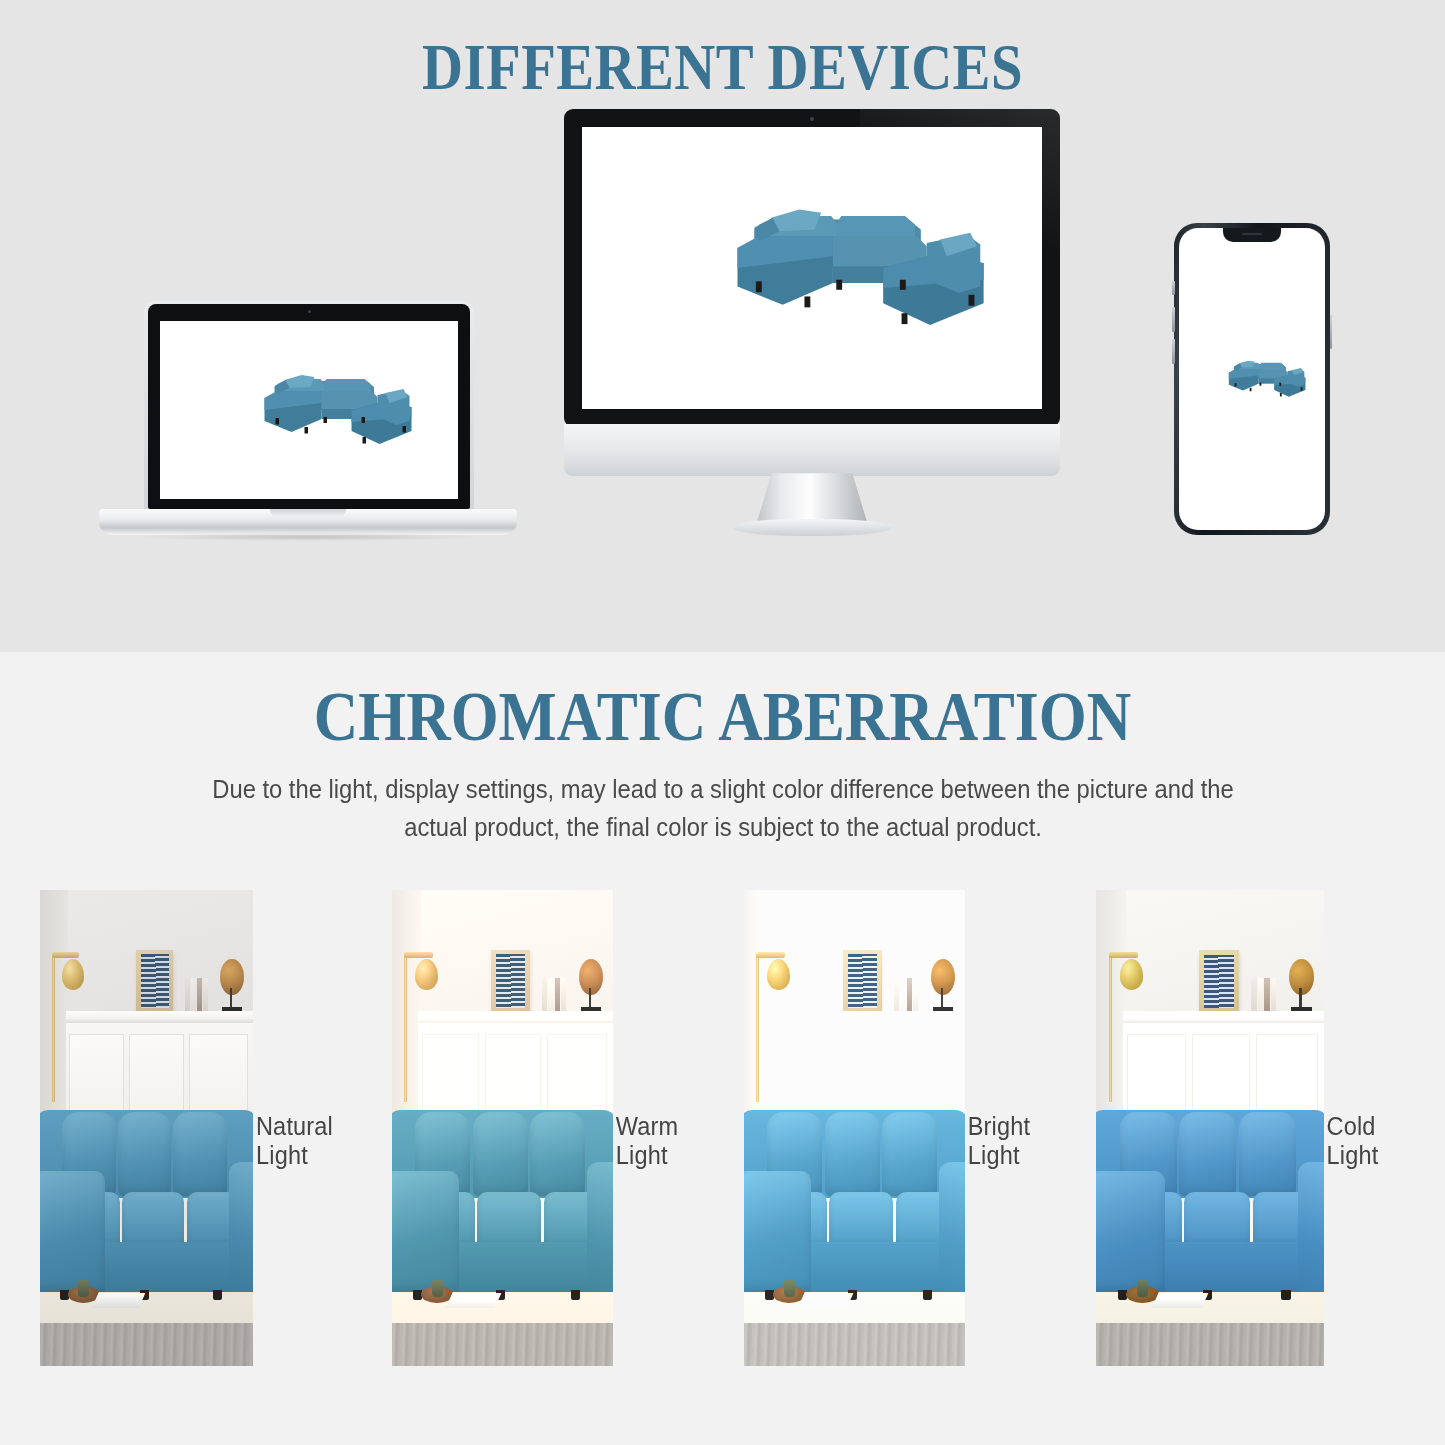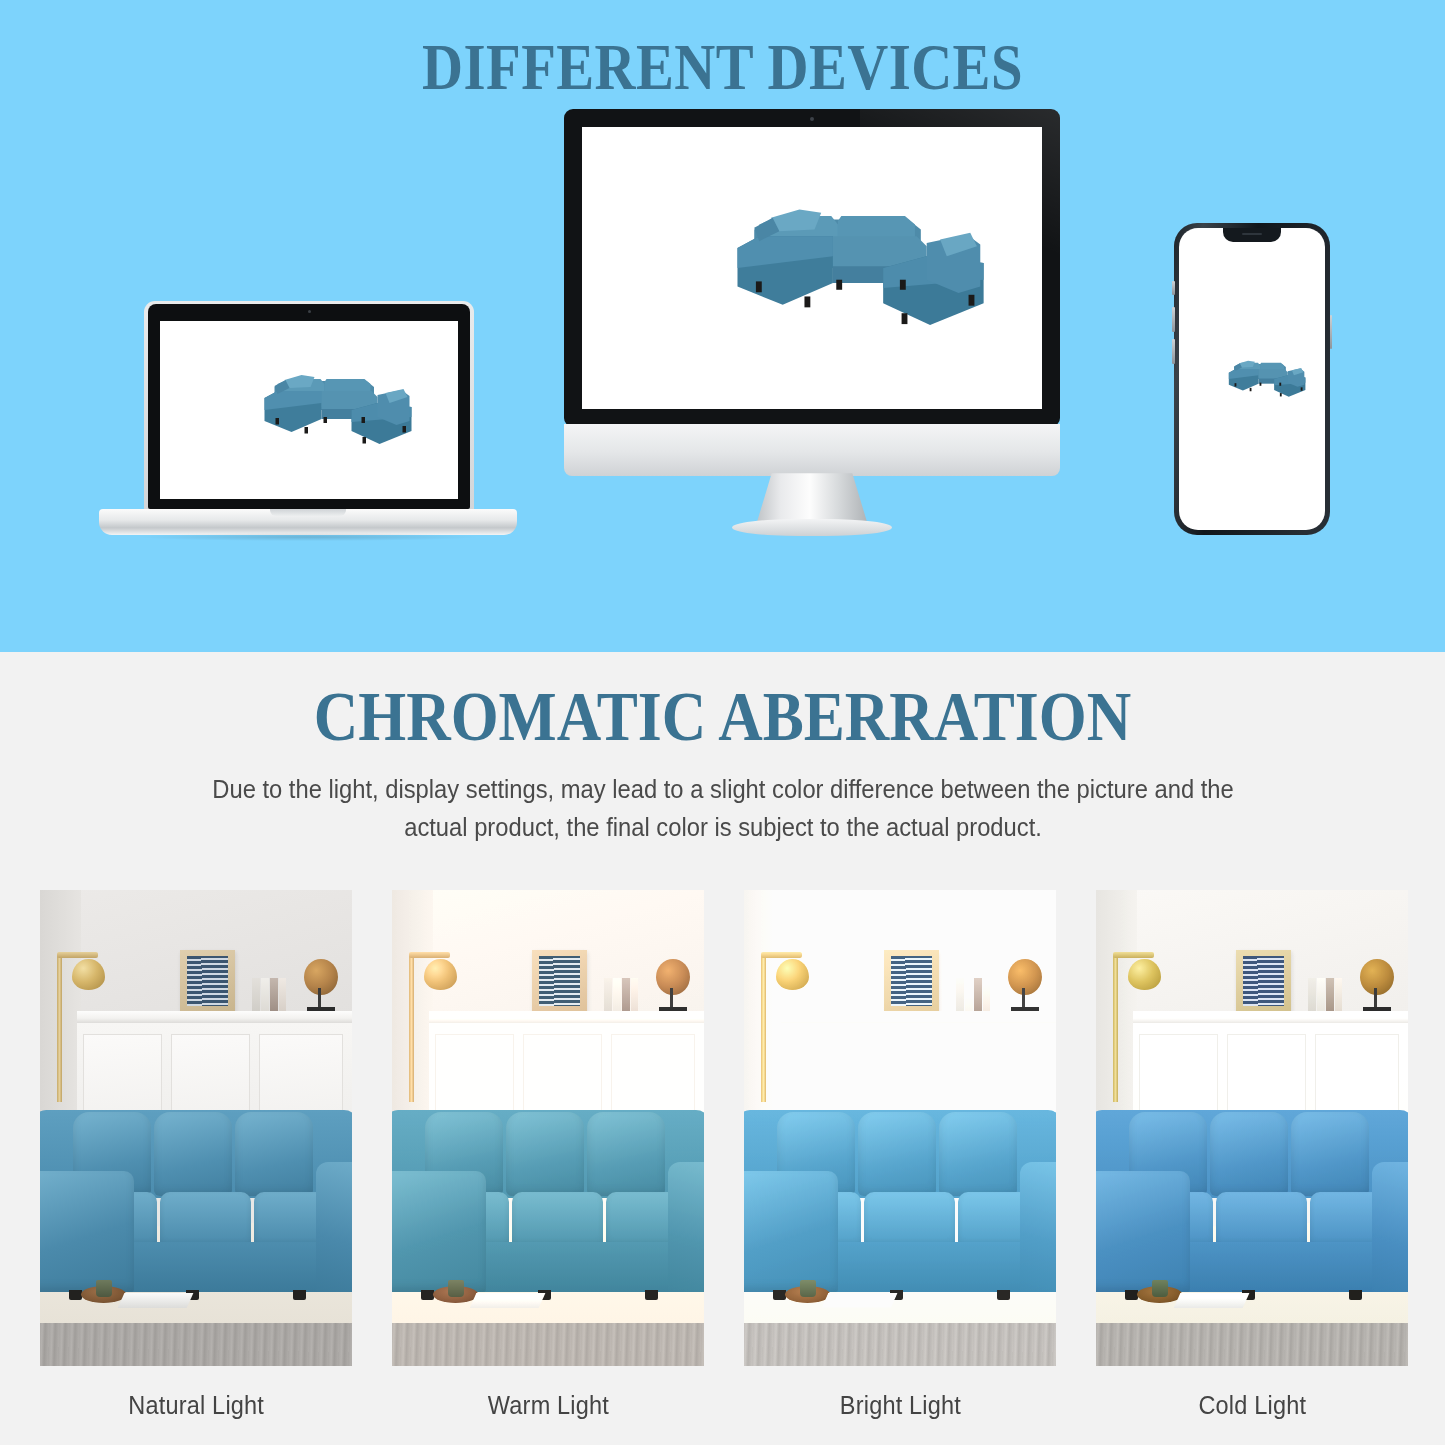--- a/index.html
+++ b/index.html
@@ -19,21 +19,21 @@
     width: 1445px;
     height: 1445px;
     display: flex;
     flex-direction: column;
   }
 
   
   .section-devices {
     position: relative;
     height: 652px;
-    background: #7dd3fc;
+    background: #e5e5e5;
     flex: 0 0 auto;
   }
   .devices-title {
     text-align: center;
     font-family: "Liberation Serif", "DejaVu Serif", serif;
     font-size: 66px;
     font-weight: 700;
     letter-spacing: 0.5px;
     color: #3b7392;
     margin: 0;
@@ -296,21 +296,21 @@
     position: absolute;
     left: 40px;
     top: 238px;
     width: 1365px;
     display: flex;
     gap: 40px;
   }
   .chroma-cell {
     width: 312px;
     display: flex;
-    flex-direction: column;
+    flex-direction: row;
     align-items: center;
   }
   .chroma-photo {
     position: relative;
     width: 312px;
     height: 476px;
     overflow: hidden;
     background: #e8e8e6;
   }
   .chroma-label {

